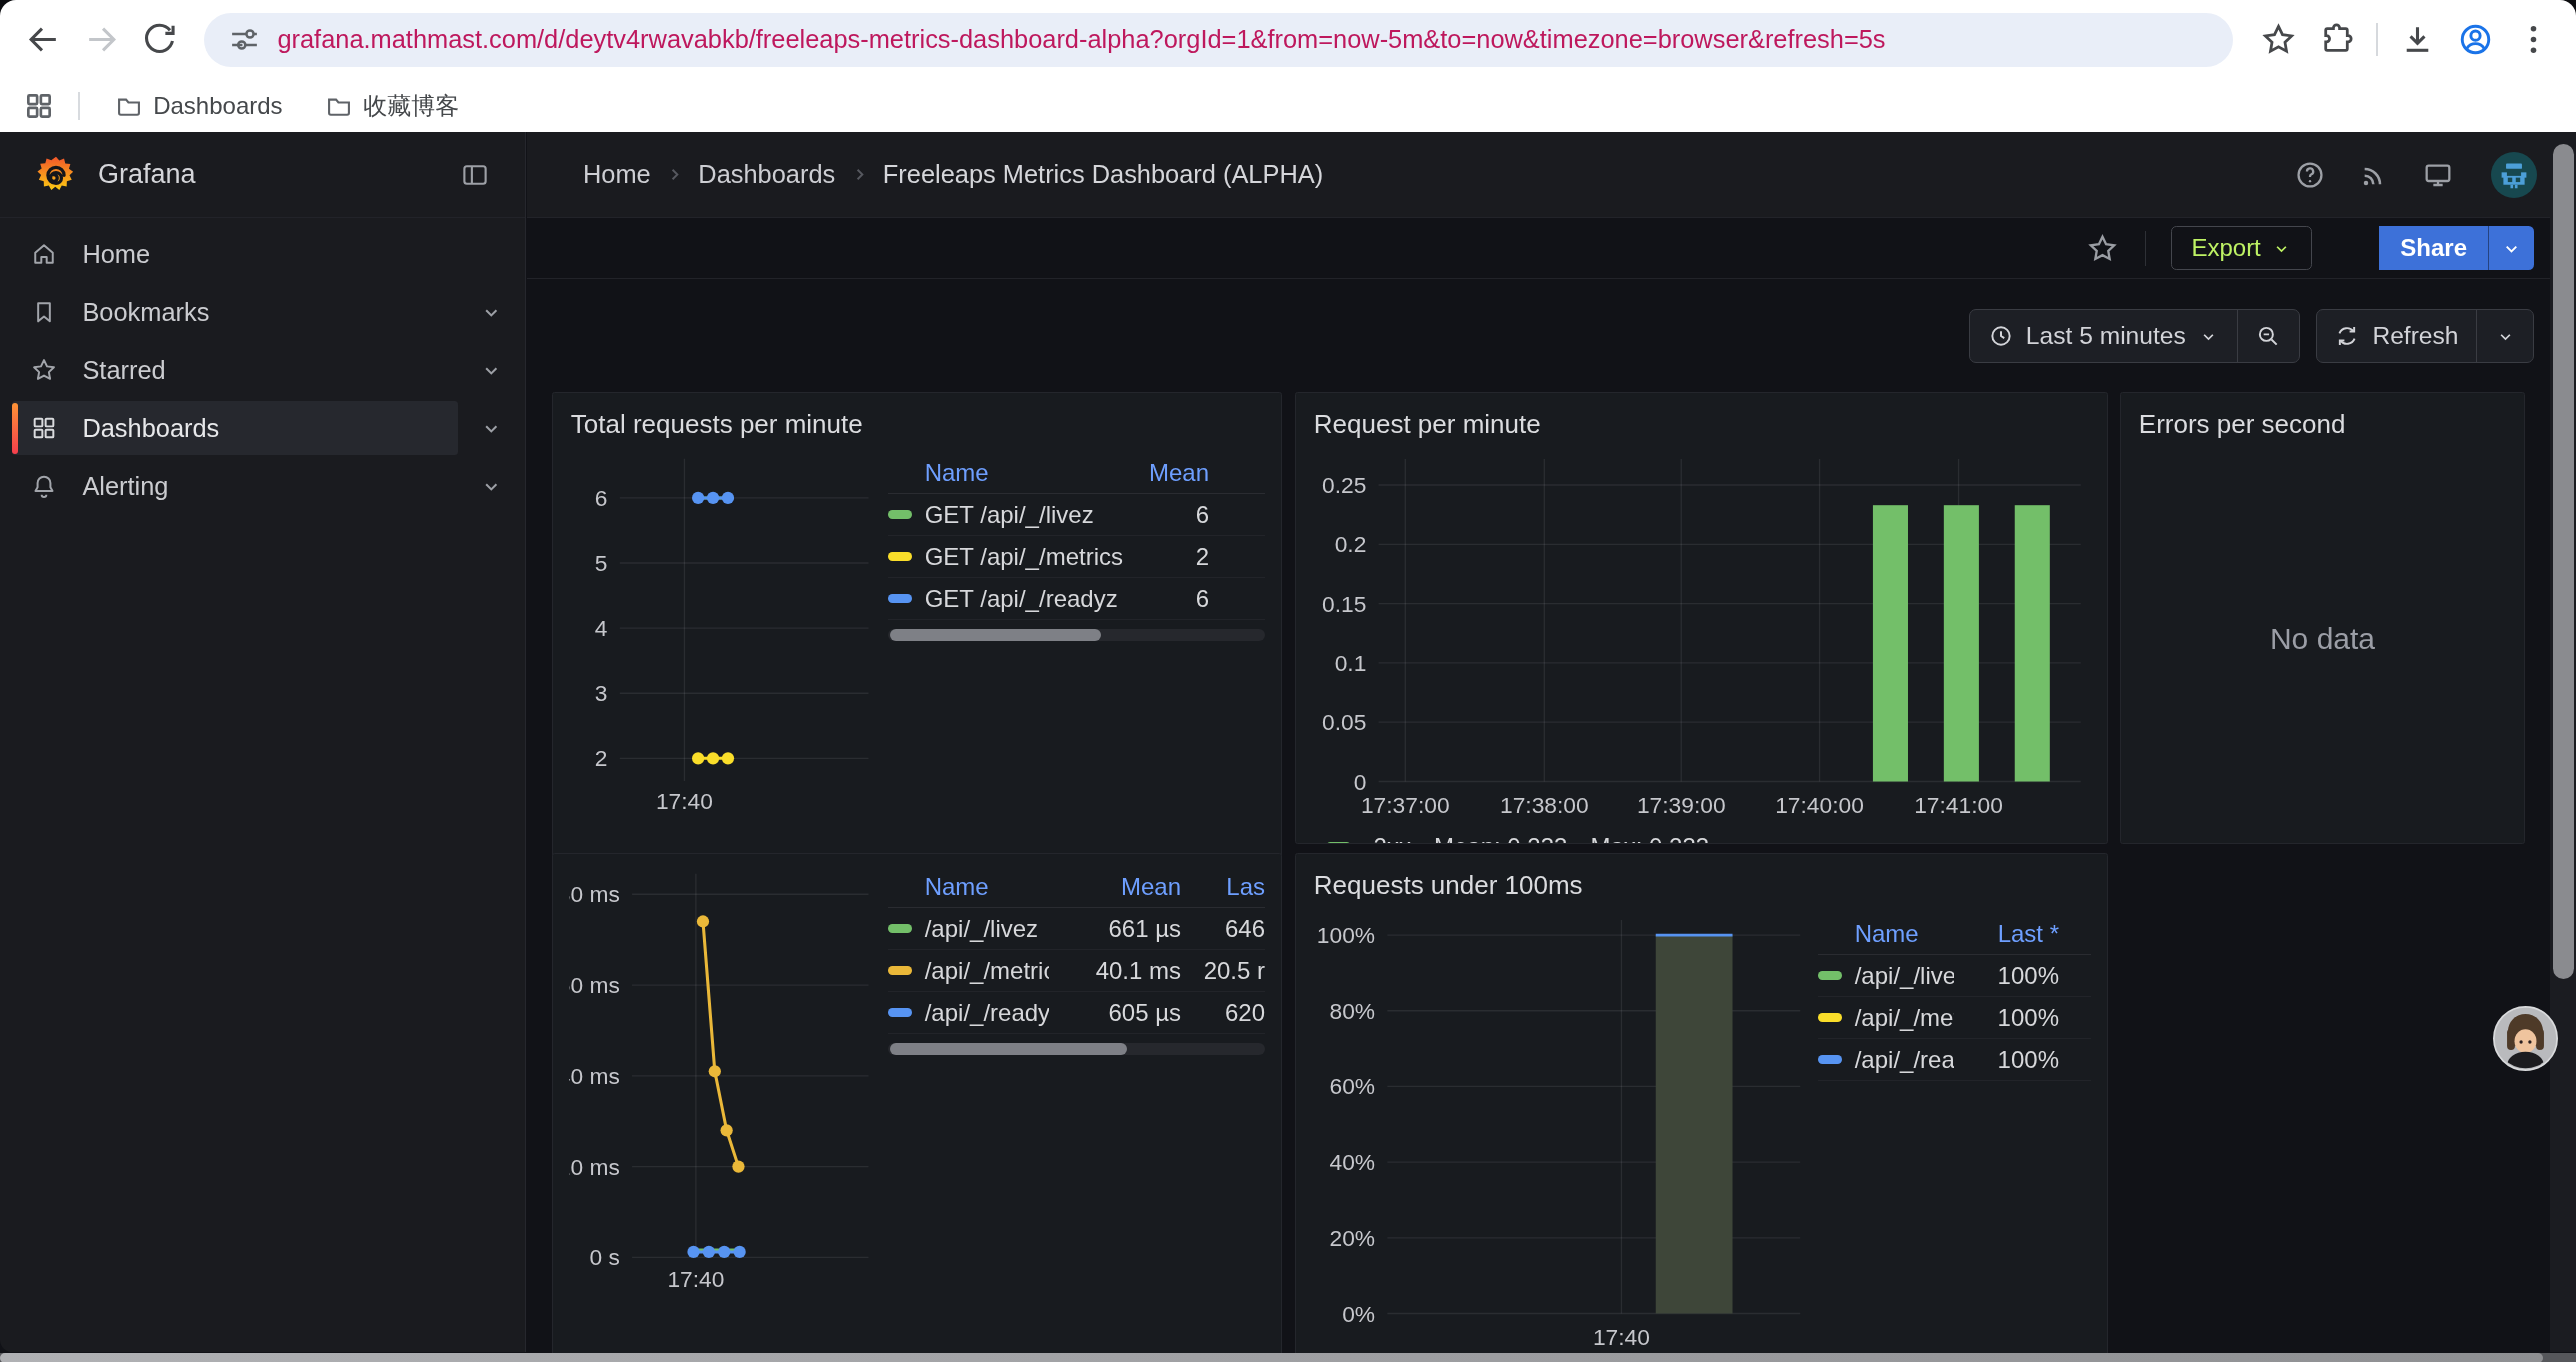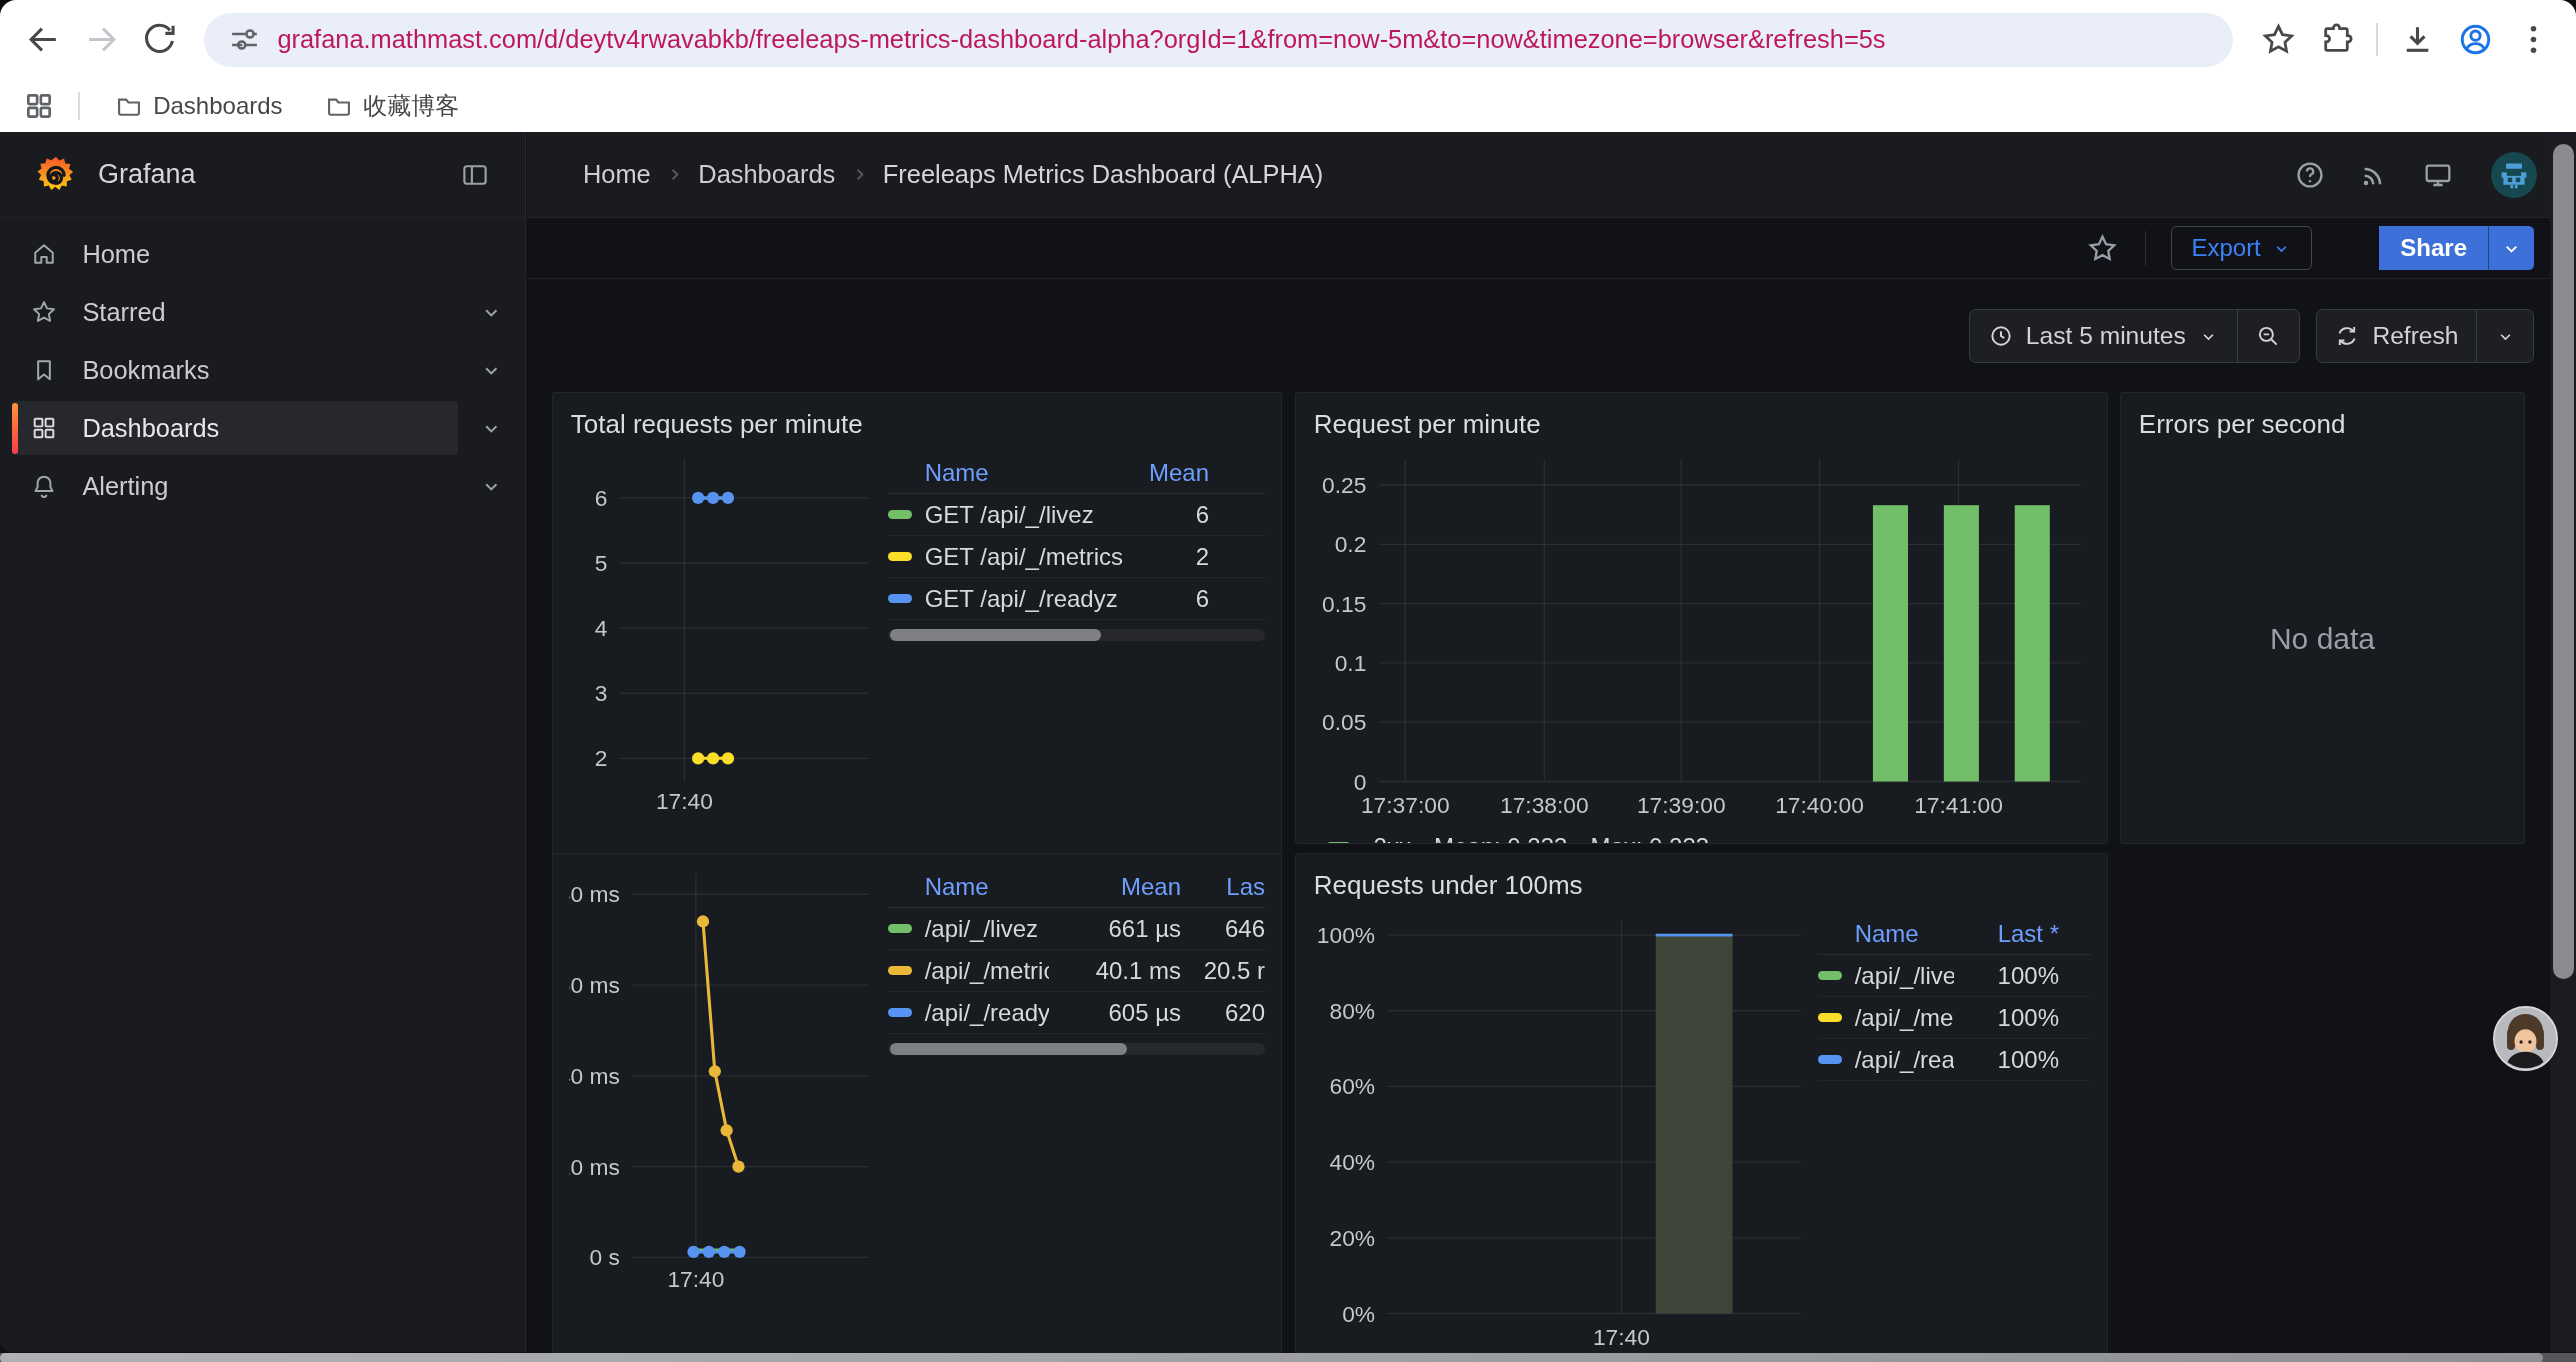--- a/index.html
+++ b/index.html
@@ -62,21 +62,21 @@
   #gf-search input::placeholder { color:#6C7076; }
   .kbd-hint { display:flex; align-items:center; gap:8.8px; color:#7C7F86; font-size:23px;}
   .kbd-hint svg{ width:26px; height:26px;}
   .nav-icon { color:#9DA0A6; display:flex; margin-left:8.8px; cursor:pointer;} .nav-icon svg{width:32px;height:32px;}
   #gf-avatar { width:46px; height:46px; margin-left:14px; cursor:pointer;}
 
   #gf-actions { position:absolute; left:527px; top:86px; width:2049px; height:61px; background:#111217;
     border-bottom:0.9px solid #222329; display:flex; align-items:center; justify-content:flex-end; padding-right:42px; gap:19px;}
   .act-star { color:#9A9DA3; display:flex; cursor:pointer;} .act-star svg{width:33px;height:33px;}
   .act-sep { width:0.9px; height:35px; background:#2E3036; margin:0 7px;}
-  #export-btn { height:44px; border:0.9px solid #44464D; border-radius:5.3px; background:transparent; color:#3b82f6;
+  #export-btn { height:44px; border:0.9px solid #44464D; border-radius:5.3px; background:transparent; color:#bef264;
     font-size:24px; display:flex; align-items:center; gap:10.5px; padding:0 19px; cursor:pointer; font-family:inherit;}
   #export-btn svg { width:21px; height:21px;}
   #share-group { display:flex; height:44px; border-radius:5.3px; overflow:hidden; cursor:pointer;padding-left:48px;}
   #share-main { background:#3D71D9; color:#fff; font-size:24px; font-weight:700; display:flex; align-items:center; padding:0 21px;}
   #share-chev { background:#3D71D9; border-left:1.8px solid rgba(10,12,20,.45); width:46px; display:flex;
     align-items:center; justify-content:center; color:#fff;}
   #share-chev svg { width:23px; height:23px;}
 
   #gf-timerow { position:absolute; right:42px; top:177px; height:54px; display:flex; gap:16px;}
   .tgroup { display:flex; height:54px; border:0.9px solid #3A3C43; background:#1D1F25; border-radius:7px;
@@ -243,39 +243,39 @@
               </svg>
             </span>
             <span class="sb-label">Home</span>
           </div>
           <span class="sb-chev"></span>
         </div>
         <div class="sb-item">
           <div class="sb-core">
             <span class="sb-icon">
               <svg viewBox="0 0 24 24" fill="none" stroke="currentColor" stroke-width="1.7">
-                <path d="M12 3.5l2.6 5.4 5.9.8-4.3 4.1 1 5.8-5.2-2.8-5.2 2.8 1-5.8L3.5 9.7l5.9-.8z" stroke-linejoin="round"></path>
+                <path d="M7 4.5h10V20l-5-4.2L7 20z" stroke-linejoin="round"></path>
               </svg>
             </span>
-            <span class="sb-label">Starred</span>
+            <span class="sb-label">Bookmarks</span>
           </div>
           <span class="sb-chev">
             <svg viewBox="0 0 24 24" fill="none" stroke="currentColor" stroke-width="2">
               <path d="M7 10l5 5 5-5"></path>
             </svg>
           </span>
         </div>
         <div class="sb-item">
           <div class="sb-core">
             <span class="sb-icon">
               <svg viewBox="0 0 24 24" fill="none" stroke="currentColor" stroke-width="1.7">
-                <path d="M7 4.5h10V20l-5-4.2L7 20z" stroke-linejoin="round"></path>
+                <path d="M12 3.5l2.6 5.4 5.9.8-4.3 4.1 1 5.8-5.2-2.8-5.2 2.8 1-5.8L3.5 9.7l5.9-.8z" stroke-linejoin="round"></path>
               </svg>
             </span>
-            <span class="sb-label">Bookmarks</span>
+            <span class="sb-label">Starred</span>
           </div>
           <span class="sb-chev">
             <svg viewBox="0 0 24 24" fill="none" stroke="currentColor" stroke-width="2">
               <path d="M7 10l5 5 5-5"></path>
             </svg>
           </span>
         </div>
         <div class="sb-item active">
           <span class="sb-ind"></span>
           <div class="sb-core">

